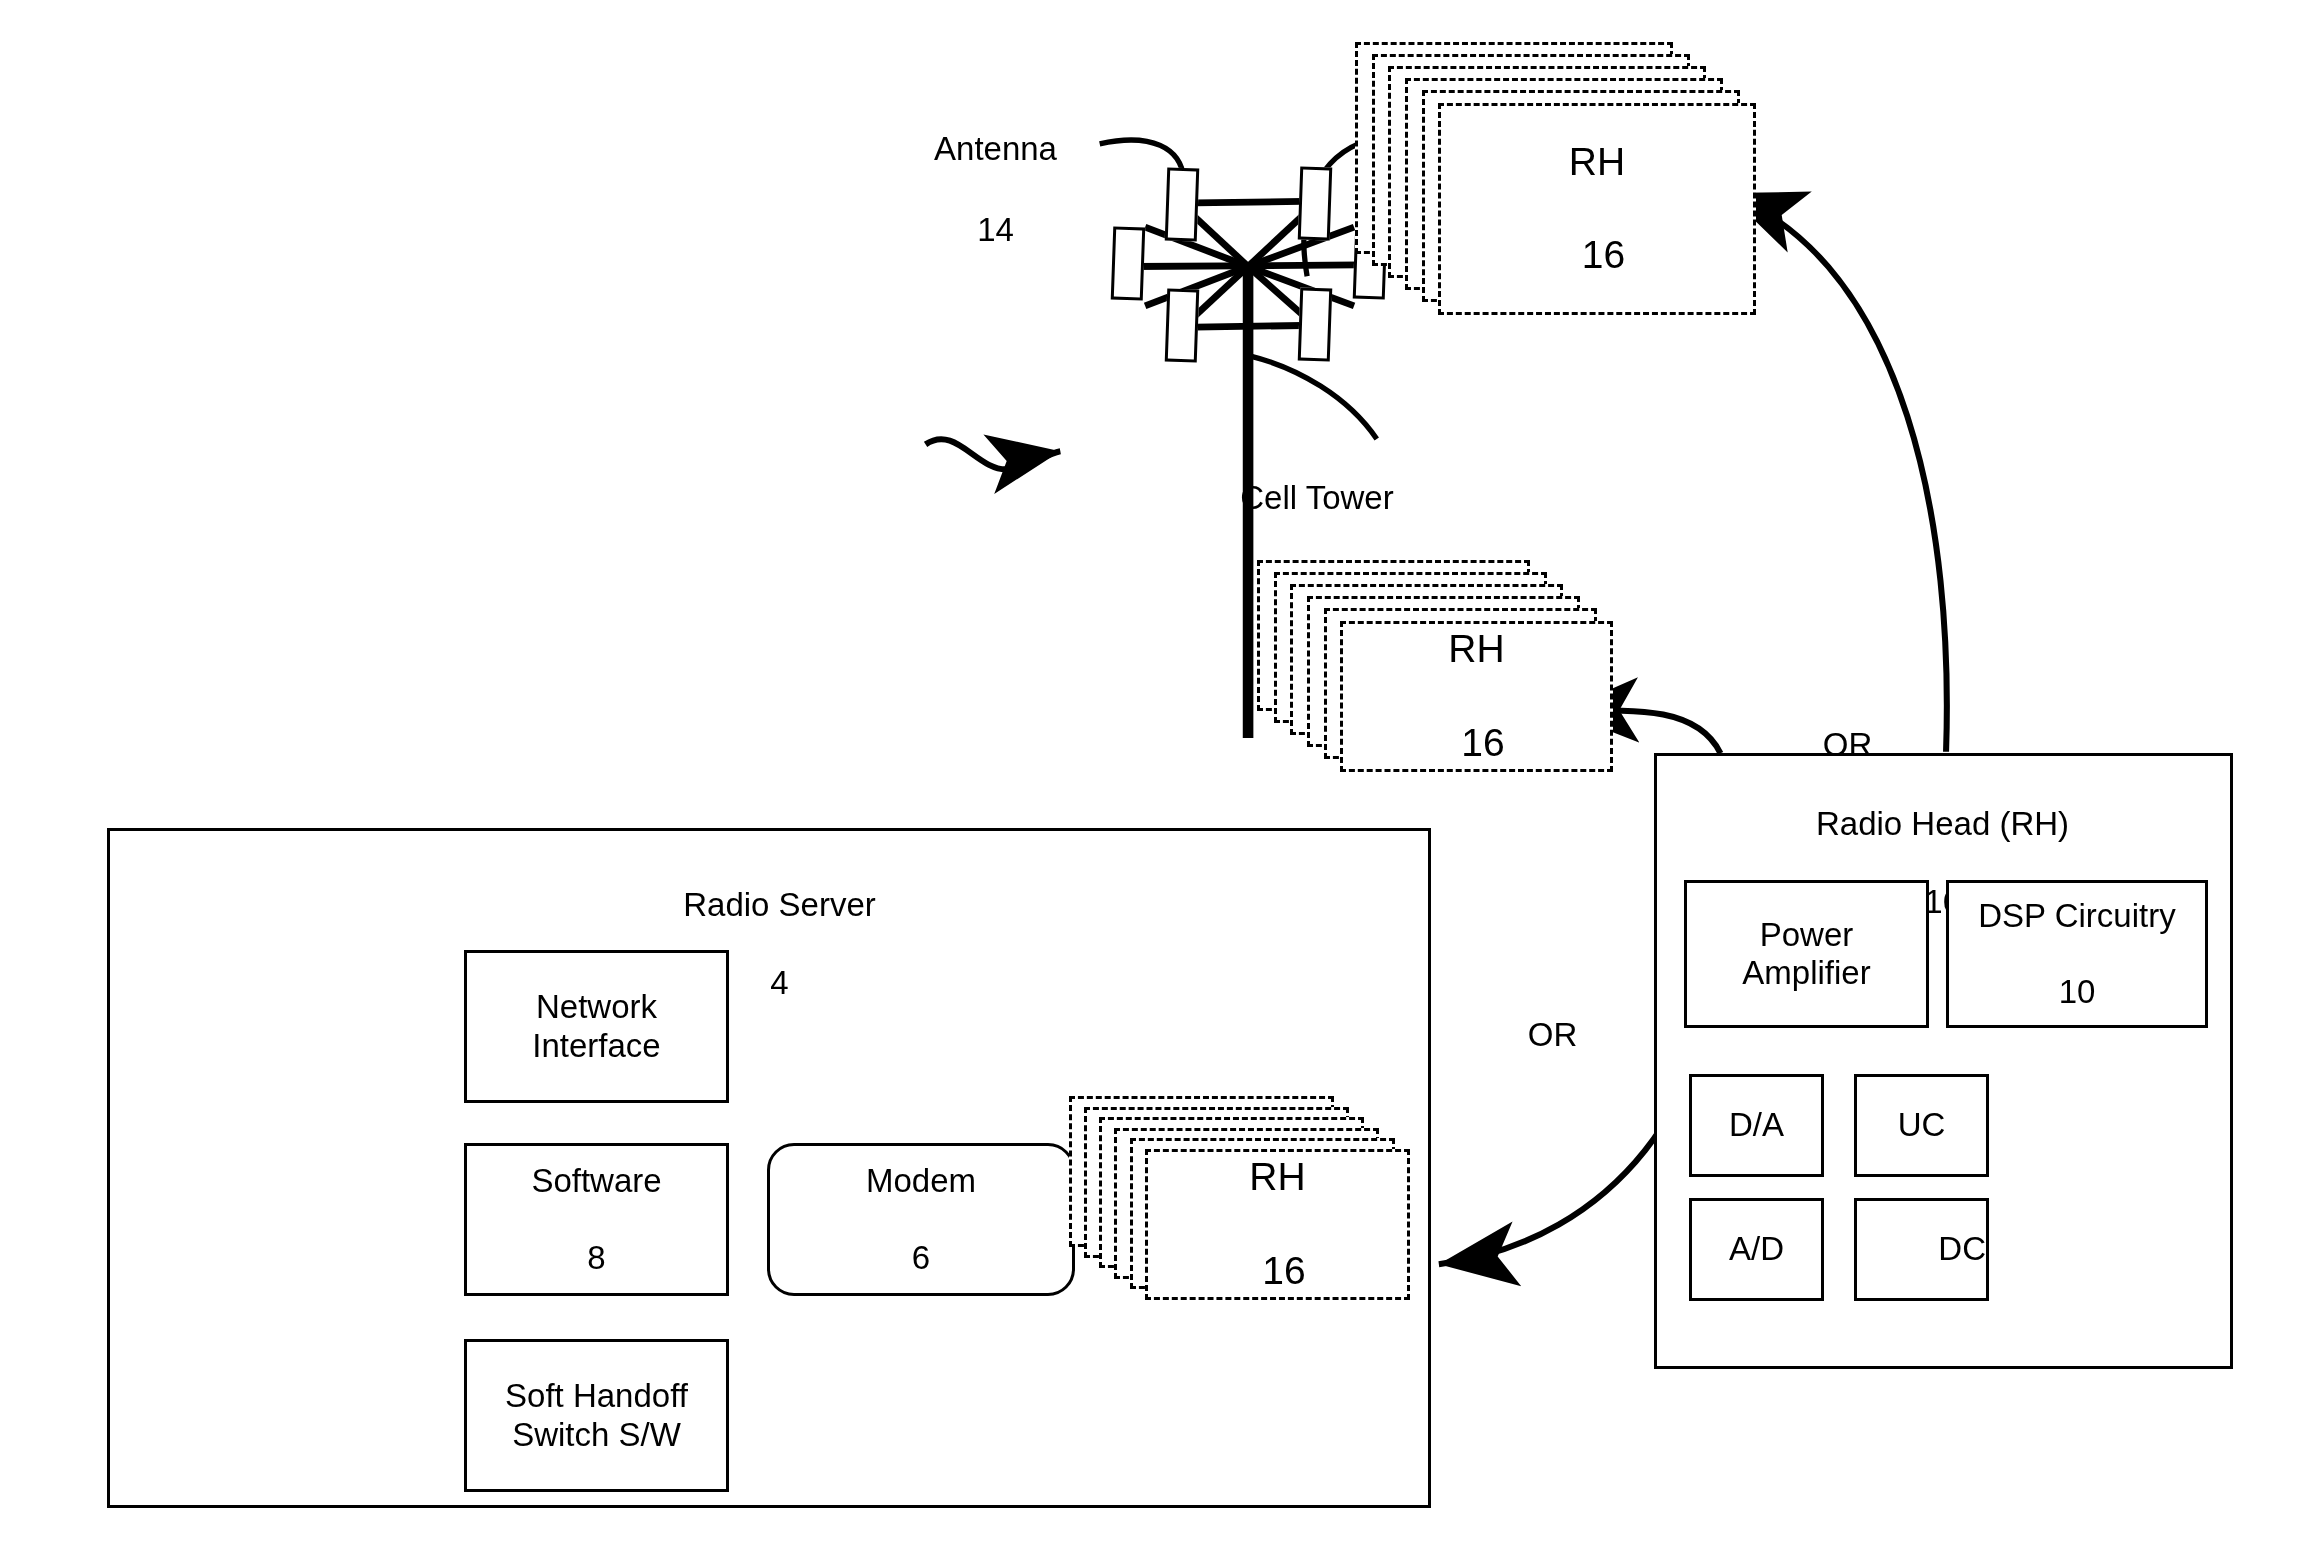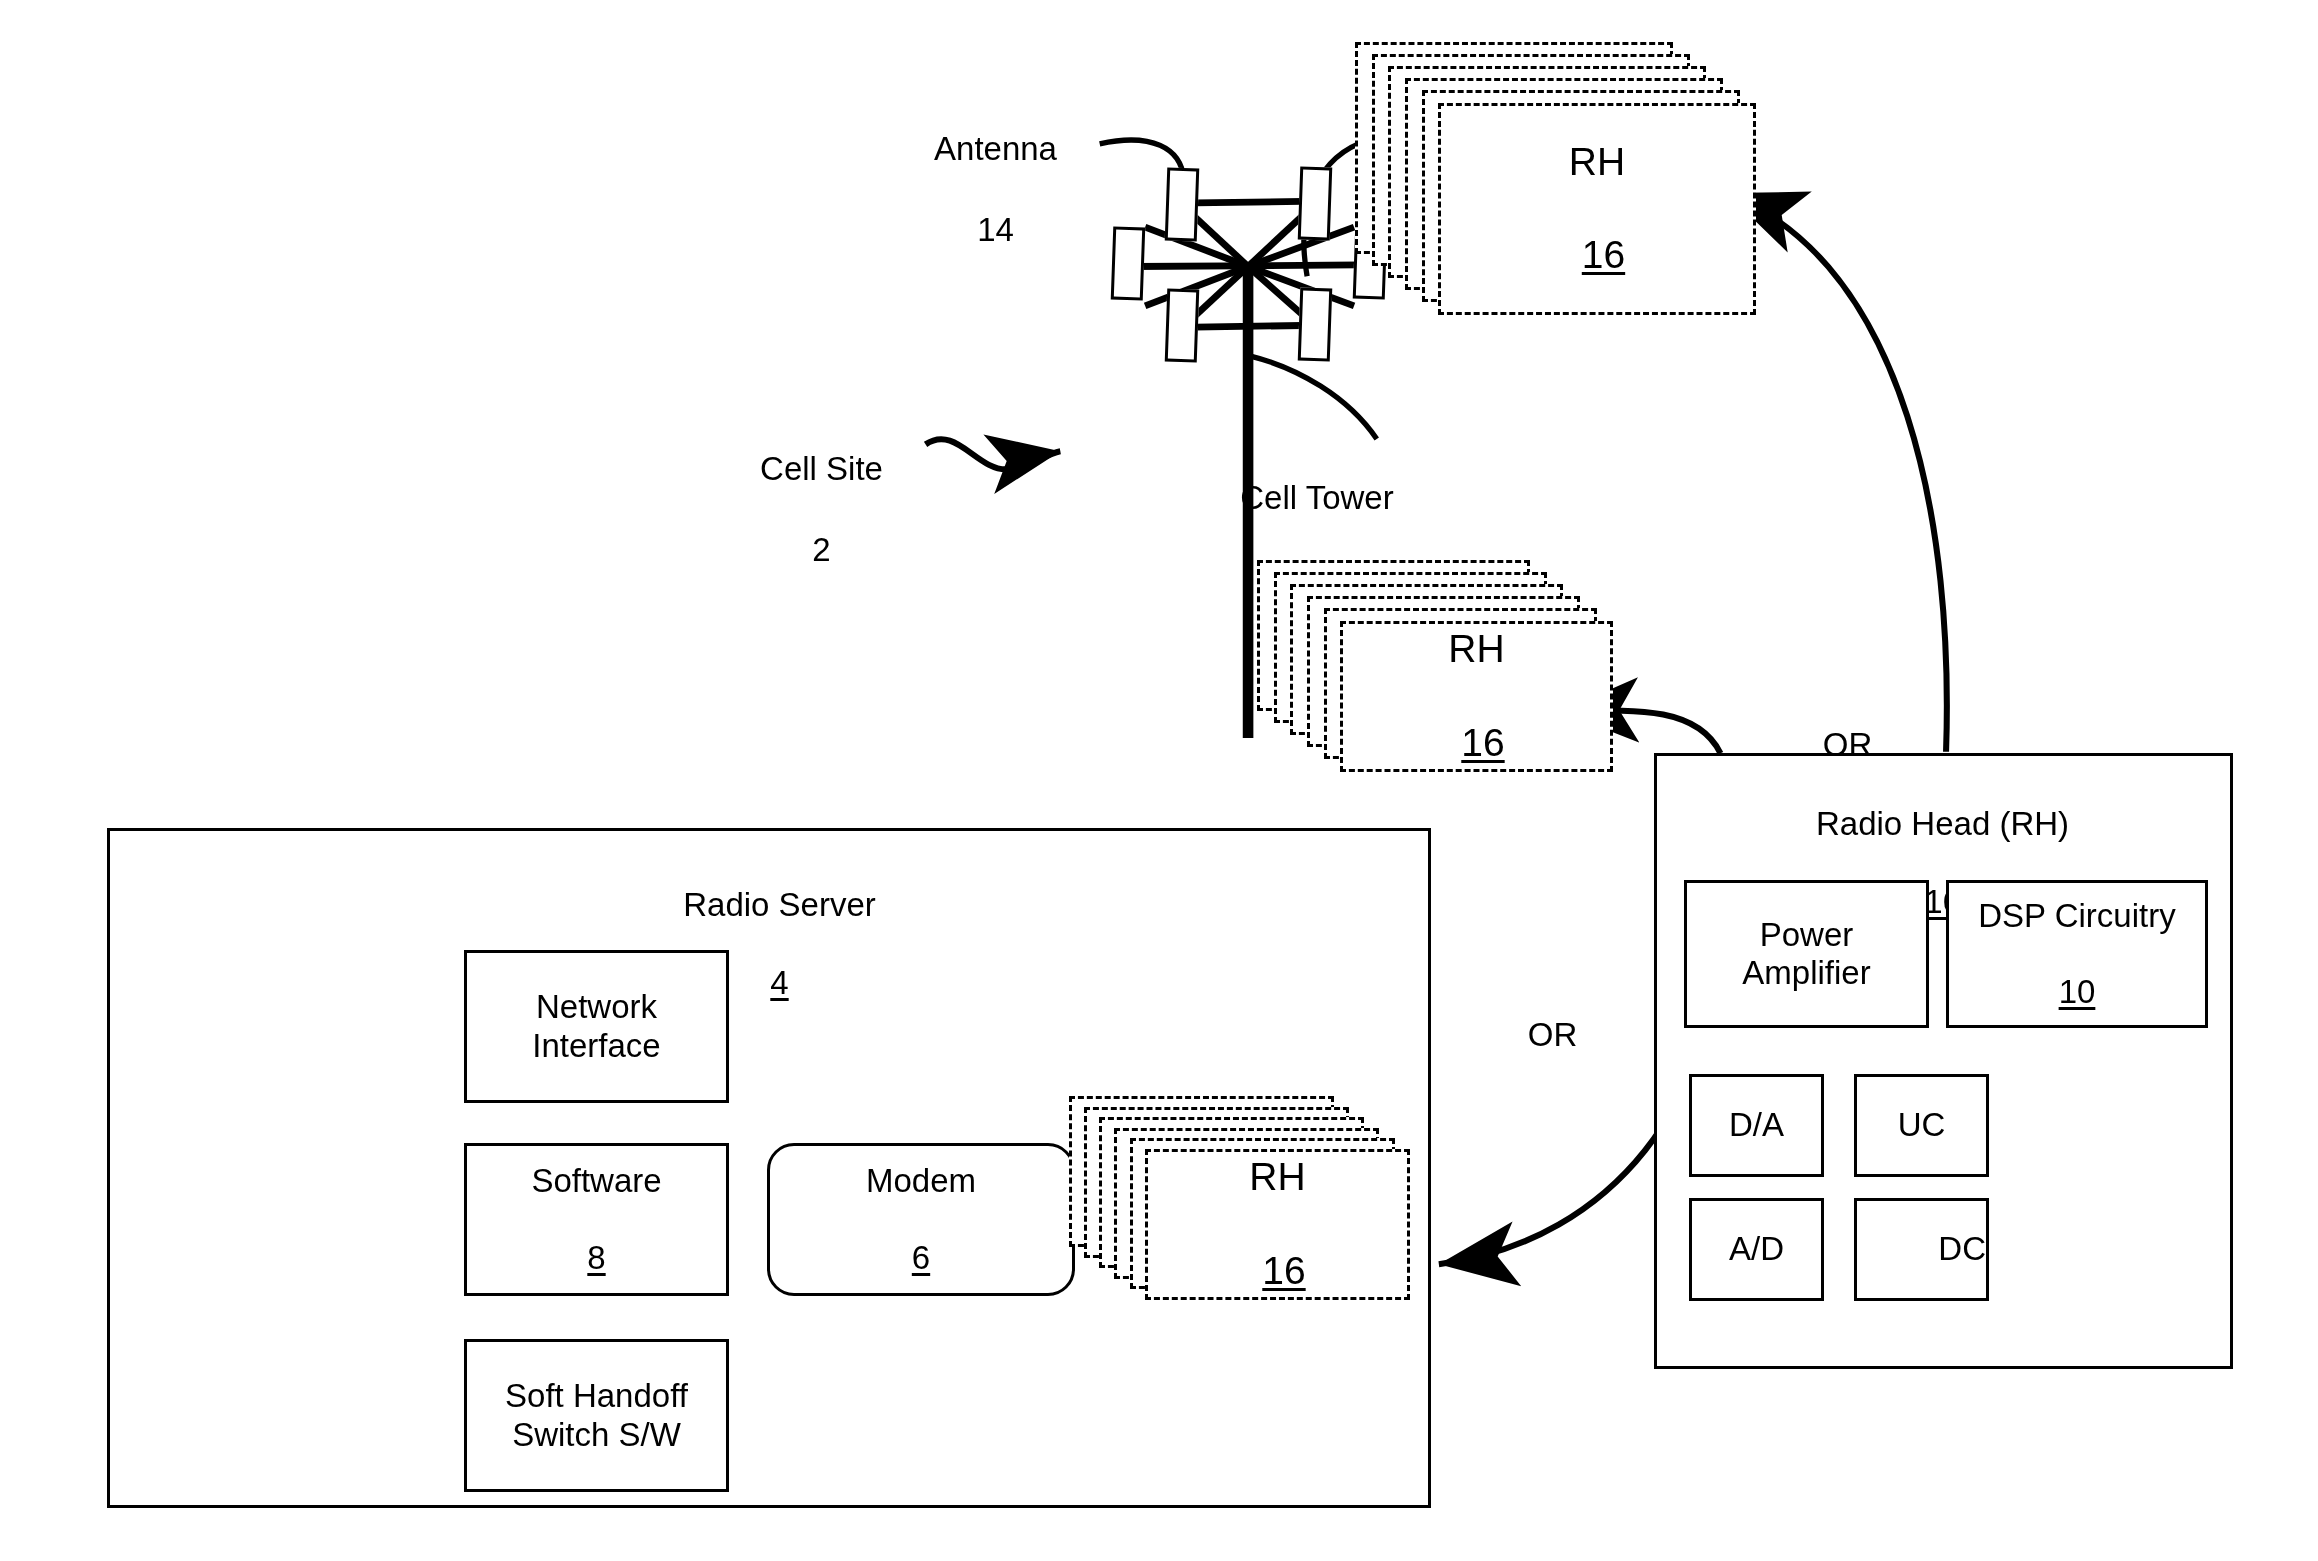--- a/index.html
+++ b/index.html
@@ -37,21 +37,20 @@
     justify-content: center;
     text-align: center;
     line-height: 1.16;
   }
   .box-label {
     display: block;
     white-space: pre-line;
   }
   .ref-num {
     display: block;
-    text-decoration: underline;
     text-underline-offset: 3.8px;
     text-decoration-thickness: 3px;
   }
   
   .container-box {
     position: absolute;
     box-sizing: border-box;
     border: 3.8px solid #000;
     background: #fff;
   }
@@ -154,24 +153,20 @@
     <div class="ant-el" style="left:1354px; top:226px; width:32px; height:73px; transform:rotate(2deg);"></div>
     <div class="ant-el" style="left:1166px; top:289px; width:32px; height:73px; transform:rotate(2deg);"></div>
     <div class="ant-el" style="left:1299px; top:288px; width:32px; height:73px; transform:rotate(2deg);"></div>
   </div>
 
   <div class="flabel" style="left:901px; top:89px; width:189px;">
     <span>Antenna</span><br>
     <span>14</span>
   </div>
 
-  <div class="flabel" style="left:727px; top:409px; width:189px;">
-    <span>Cell Site</span><br>
-    <span>2</span>
-  </div>
 
   <div class="flabel" style="left:1196px; top:438px; width:242px;">
     <span>Cell Tower</span><br>
     <span>12</span>
   </div>
 
   <div class="flabel" style="left:1802px; top:685px; width:91px;">
     <span>OR</span>
   </div>
 

